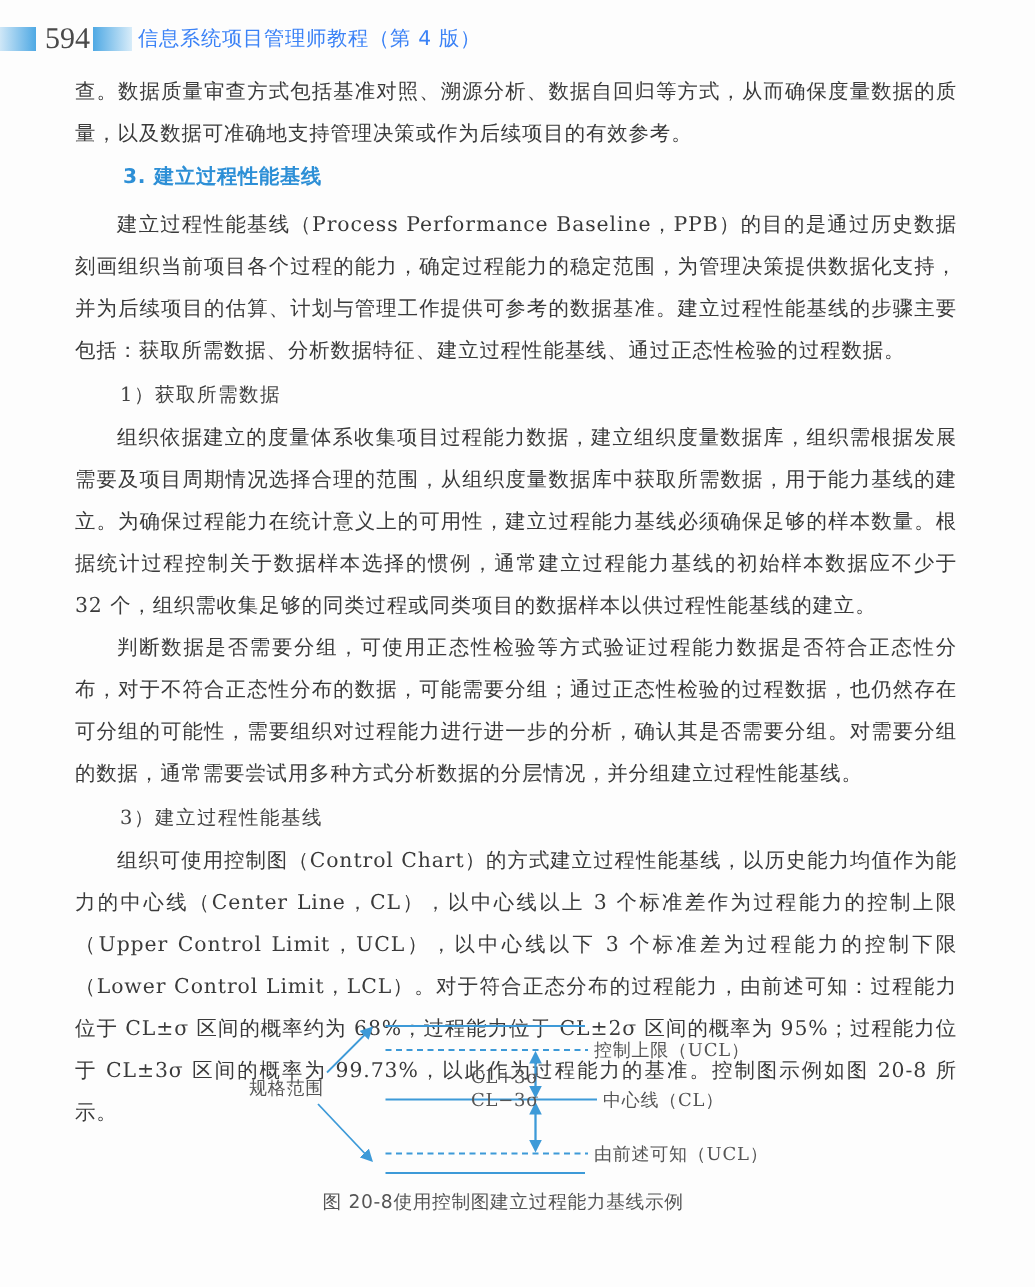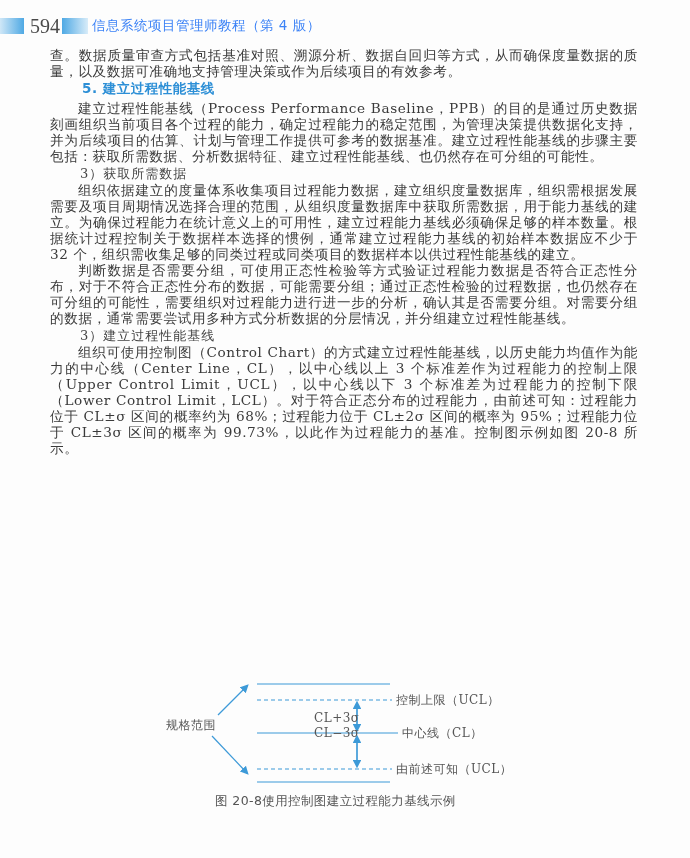--- a/index.html
+++ b/index.html
@@ -25,21 +25,21 @@
       position: absolute; left: 62px; top: 18px; width: 26px; height: 16px;
       background: linear-gradient(90deg, #4fa9e4 0%, #d8ecf9 100%);
     }
     .book-title {
       position: absolute; left: 92px; top: 17px;
       font-family: "DejaVu Sans", sans-serif; font-size: 13.5px; color: #3b82f6;
       letter-spacing: 0.5px;
     }
     .content {
       position: absolute; left: 50px; top: 47px; width: 588px;
-      font-size: 13.6px; line-height: 16px; letter-spacing: 0.6px;
+      font-size: 13.6px; line-height: 28px; letter-spacing: 0.6px;
       text-align: justify;
     }
     .content p { margin: 0; }
     .indent { text-indent: 28px; }
     .section-heading {
       font-family: "DejaVu Sans", sans-serif; font-weight: bold;
       color: #2d8fd6; font-size: 13.5px; margin: 1px 0 4px 32px !important;
       letter-spacing: 0.5px;
     }
     .sub-heading {
@@ -65,24 +65,24 @@
 
 <div class="header">
   <div class="hdr-bar-left"></div>
   <span class="page-number">594</span>
   <div class="hdr-bar-right"></div>
   <span class="book-title">信息系统项目管理师教程（第 4 版）</span>
 </div>
 
 <div class="content">
   <p>查。数据质量审查方式包括基准对照、溯源分析、数据自回归等方式，从而确保度量数据的质量，以及数据可准确地支持管理决策或作为后续项目的有效参考。</p>
-  <p class="section-heading">5. 建立过程性能基线</p>
-  <p class="indent">建立过程性能基线（Process Performance Baseline，PPB）的目的是通过历史数据刻画组织当前项目各个过程的能力，确定过程能力的稳定范围，为管理决策提供数据化支持，并为后续项目的估算、计划与管理工作提供可参考的数据基准。建立过程性能基线的步骤主要包括：获取所需数据、分析数据特征、建立过程性能基线、也仍然存在可分组的可能性。</p>
+  <p class="section-heading">3. 建立过程性能基线</p>
+  <p class="indent">建立过程性能基线（Process Performance Baseline，PPB）的目的是通过历史数据刻画组织当前项目各个过程的能力，确定过程能力的稳定范围，为管理决策提供数据化支持，并为后续项目的估算、计划与管理工作提供可参考的数据基准。建立过程性能基线的步骤主要包括：获取所需数据、分析数据特征、建立过程性能基线、通过正态性检验的过程数据。</p>
 
-  <p class="sub-heading">3）获取所需数据</p>
+  <p class="sub-heading">1）获取所需数据</p>
   <p class="indent">组织依据建立的度量体系收集项目过程能力数据，建立组织度量数据库，组织需根据发展需要及项目周期情况选择合理的范围，从组织度量数据库中获取所需数据，用于能力基线的建立。为确保过程能力在统计意义上的可用性，建立过程能力基线必须确保足够的样本数量。根据统计过程控制关于数据样本选择的惯例，通常建立过程能力基线的初始样本数据应不少于 32 个，组织需收集足够的同类过程或同类项目的数据样本以供过程性能基线的建立。</p>
 
   <p class="indent">判断数据是否需要分组，可使用正态性检验等方式验证过程能力数据是否符合正态性分布，对于不符合正态性分布的数据，可能需要分组；通过正态性检验的过程数据，也仍然存在可分组的可能性，需要组织对过程能力进行进一步的分析，确认其是否需要分组。对需要分组的数据，通常需要尝试用多种方式分析数据的分层情况，并分组建立过程性能基线。</p>
 
   <p class="sub-heading">3）建立过程性能基线</p>
   <p class="indent">组织可使用控制图（Control Chart）的方式建立过程性能基线，以历史能力均值作为能力的中心线（Center Line，CL），以中心线以上 3 个标准差作为过程能力的控制上限（Upper Control Limit，UCL），以中心线以下 3 个标准差为过程能力的控制下限（Lower Control Limit，LCL）。对于符合正态分布的过程能力，由前述可知：过程能力位于 CL±σ 区间的概率约为 68%；过程能力位于 CL±2σ 区间的概率为 95%；过程能力位于 CL±3σ 区间的概率为 99.73%，以此作为过程能力的基准。控制图示例如图 20-8 所示。</p>
 </div>
 
 <div class="diagram">
   <svg width="390" height="120" viewBox="0 0 390 120">

